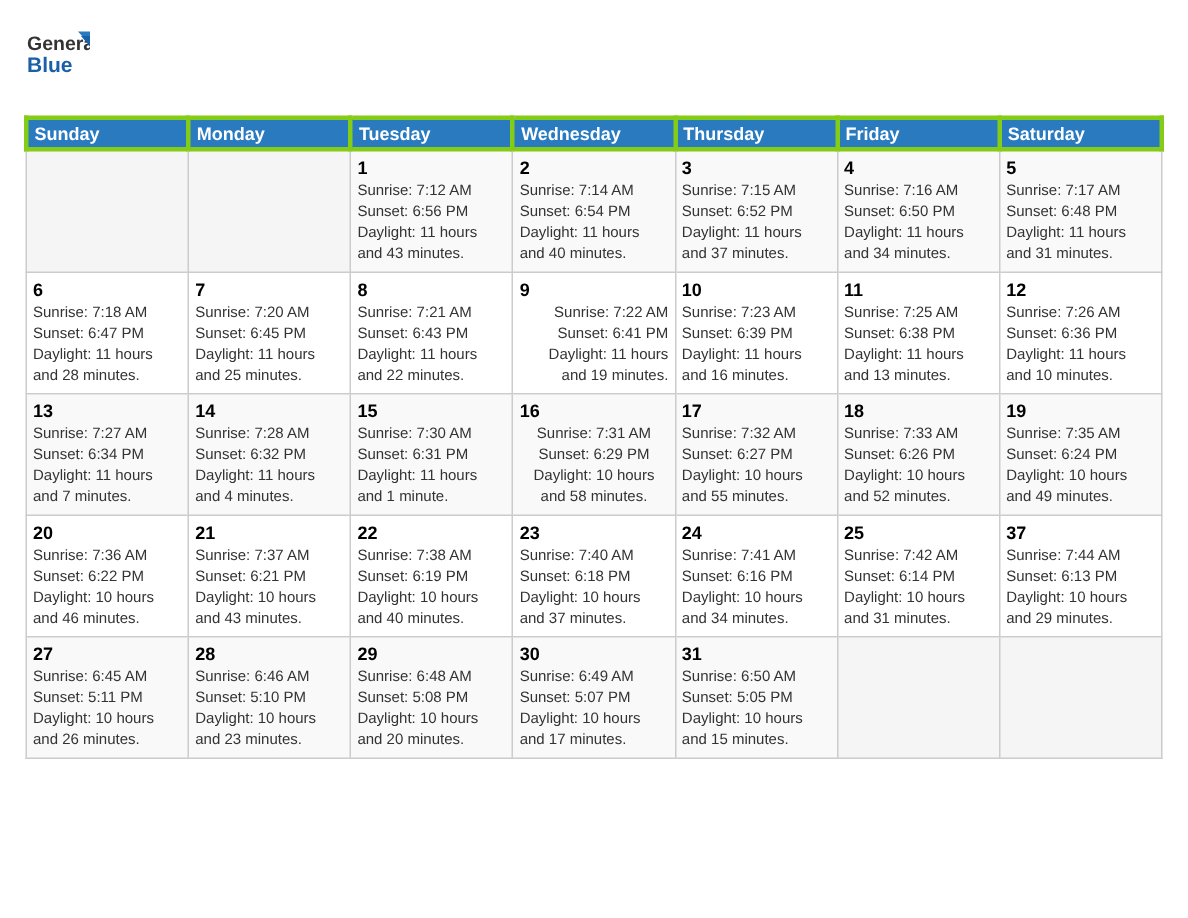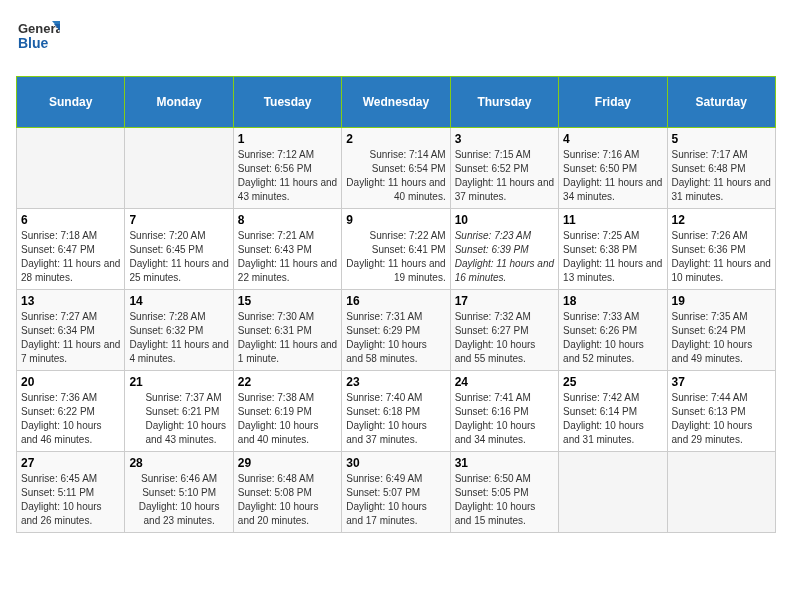--- a/index.html
+++ b/index.html
@@ -34,25 +34,25 @@
       color: #555;
     }
     table {
       width: 100%;
       border-collapse: collapse;
       font-size: 11px;
     }
     thead tr th {
       background-color: #2a7abf;
       color: #fff;
-      padding: 18px 4px;
-      text-align: center;
+      padding: 2px 4px;
+      text-align: left;
       font-size: 12px;
       font-weight: 600;
-      border: 1px solid #84cc16;
+      border: 3px solid #84cc16;
     }
     tbody tr td {
       border: 1px solid #ccc;
       padding: 4px;
       vertical-align: top;
       height: 80px;
       width: calc(100% / 7);
       background: #fff;
     }
     tbody tr:nth-child(odd) td {
@@ -115,21 +115,21 @@
         <td class="empty"></td>
         <td class="empty"></td>
         <td>
           <span class="day-num">1</span>
           <div class="day-info" style="white-space: pre-wrap;">Sunrise: 7:12 AM
 Sunset: 6:56 PM
 Daylight: 11 hours and 43 minutes.</div>
         </td>
         <td>
           <span class="day-num">2</span>
-          <div class="day-info" style="white-space: pre-wrap; text-align: right;">Sunrise: 7:14 AM
+          <div class="day-info" style="white-space: pre-wrap;">Sunrise: 7:14 AM
 Sunset: 6:54 PM
 Daylight: 11 hours and 40 minutes.</div>
         </td>
         <td>
           <span class="day-num">3</span>
           <div class="day-info" style="white-space: pre-wrap;">Sunrise: 7:15 AM
 Sunset: 6:52 PM
 Daylight: 11 hours and 37 minutes.</div>
         </td>
         <td>
@@ -165,21 +165,21 @@
 Daylight: 11 hours and 22 minutes.</div>
         </td>
         <td>
           <span class="day-num">9</span>
           <div class="day-info" style="white-space: pre-wrap; text-align: right;">Sunrise: 7:22 AM
 Sunset: 6:41 PM
 Daylight: 11 hours and 19 minutes.</div>
         </td>
         <td>
           <span class="day-num">10</span>
-          <div class="day-info" style="white-space: pre-wrap; font-style: italic;">Sunrise: 7:23 AM
+          <div class="day-info" style="white-space: pre-wrap;">Sunrise: 7:23 AM
 Sunset: 6:39 PM
 Daylight: 11 hours and 16 minutes.</div>
         </td>
         <td>
           <span class="day-num">11</span>
           <div class="day-info" style="white-space: pre-wrap;">Sunrise: 7:25 AM
 Sunset: 6:38 PM
 Daylight: 11 hours and 13 minutes.</div>
         </td>
         <td>
@@ -203,21 +203,21 @@
 Daylight: 11 hours and 4 minutes.</div>
         </td>
         <td>
           <span class="day-num">15</span>
           <div class="day-info" style="white-space: pre-wrap;">Sunrise: 7:30 AM
 Sunset: 6:31 PM
 Daylight: 11 hours and 1 minute.</div>
         </td>
         <td>
           <span class="day-num">16</span>
-          <div class="day-info" style="white-space: pre-wrap;">Sunrise: 7:31 AM
+          <div class="day-info" style="white-space: pre-wrap; text-align: center;">Sunrise: 7:31 AM
 Sunset: 6:29 PM
 Daylight: 10 hours and 58 minutes.</div>
         </td>
         <td>
           <span class="day-num">17</span>
           <div class="day-info" style="white-space: pre-wrap;">Sunrise: 7:32 AM
 Sunset: 6:27 PM
 Daylight: 10 hours and 55 minutes.</div>
         </td>
         <td>
@@ -235,21 +235,21 @@
       </tr>
       <tr>
         <td>
           <span class="day-num">20</span>
           <div class="day-info" style="white-space: pre-wrap;">Sunrise: 7:36 AM
 Sunset: 6:22 PM
 Daylight: 10 hours and 46 minutes.</div>
         </td>
         <td>
           <span class="day-num">21</span>
-          <div class="day-info" style="white-space: pre-wrap; margin-left: 16px;">Sunrise: 7:37 AM
+          <div class="day-info" style="white-space: pre-wrap;">Sunrise: 7:37 AM
 Sunset: 6:21 PM
 Daylight: 10 hours and 43 minutes.</div>
         </td>
         <td>
           <span class="day-num">22</span>
           <div class="day-info" style="white-space: pre-wrap;">Sunrise: 7:38 AM
 Sunset: 6:19 PM
 Daylight: 10 hours and 40 minutes.</div>
         </td>
         <td>
@@ -279,21 +279,21 @@
       </tr>
       <tr>
         <td>
           <span class="day-num">27</span>
           <div class="day-info" style="white-space: pre-wrap;">Sunrise: 6:45 AM
 Sunset: 5:11 PM
 Daylight: 10 hours and 26 minutes.</div>
         </td>
         <td>
           <span class="day-num">28</span>
-          <div class="day-info" style="white-space: pre-wrap; text-align: center;">Sunrise: 6:46 AM
+          <div class="day-info" style="white-space: pre-wrap;">Sunrise: 6:46 AM
 Sunset: 5:10 PM
 Daylight: 10 hours and 23 minutes.</div>
         </td>
         <td>
           <span class="day-num">29</span>
           <div class="day-info" style="white-space: pre-wrap;">Sunrise: 6:48 AM
 Sunset: 5:08 PM
 Daylight: 10 hours and 20 minutes.</div>
         </td>
         <td>

